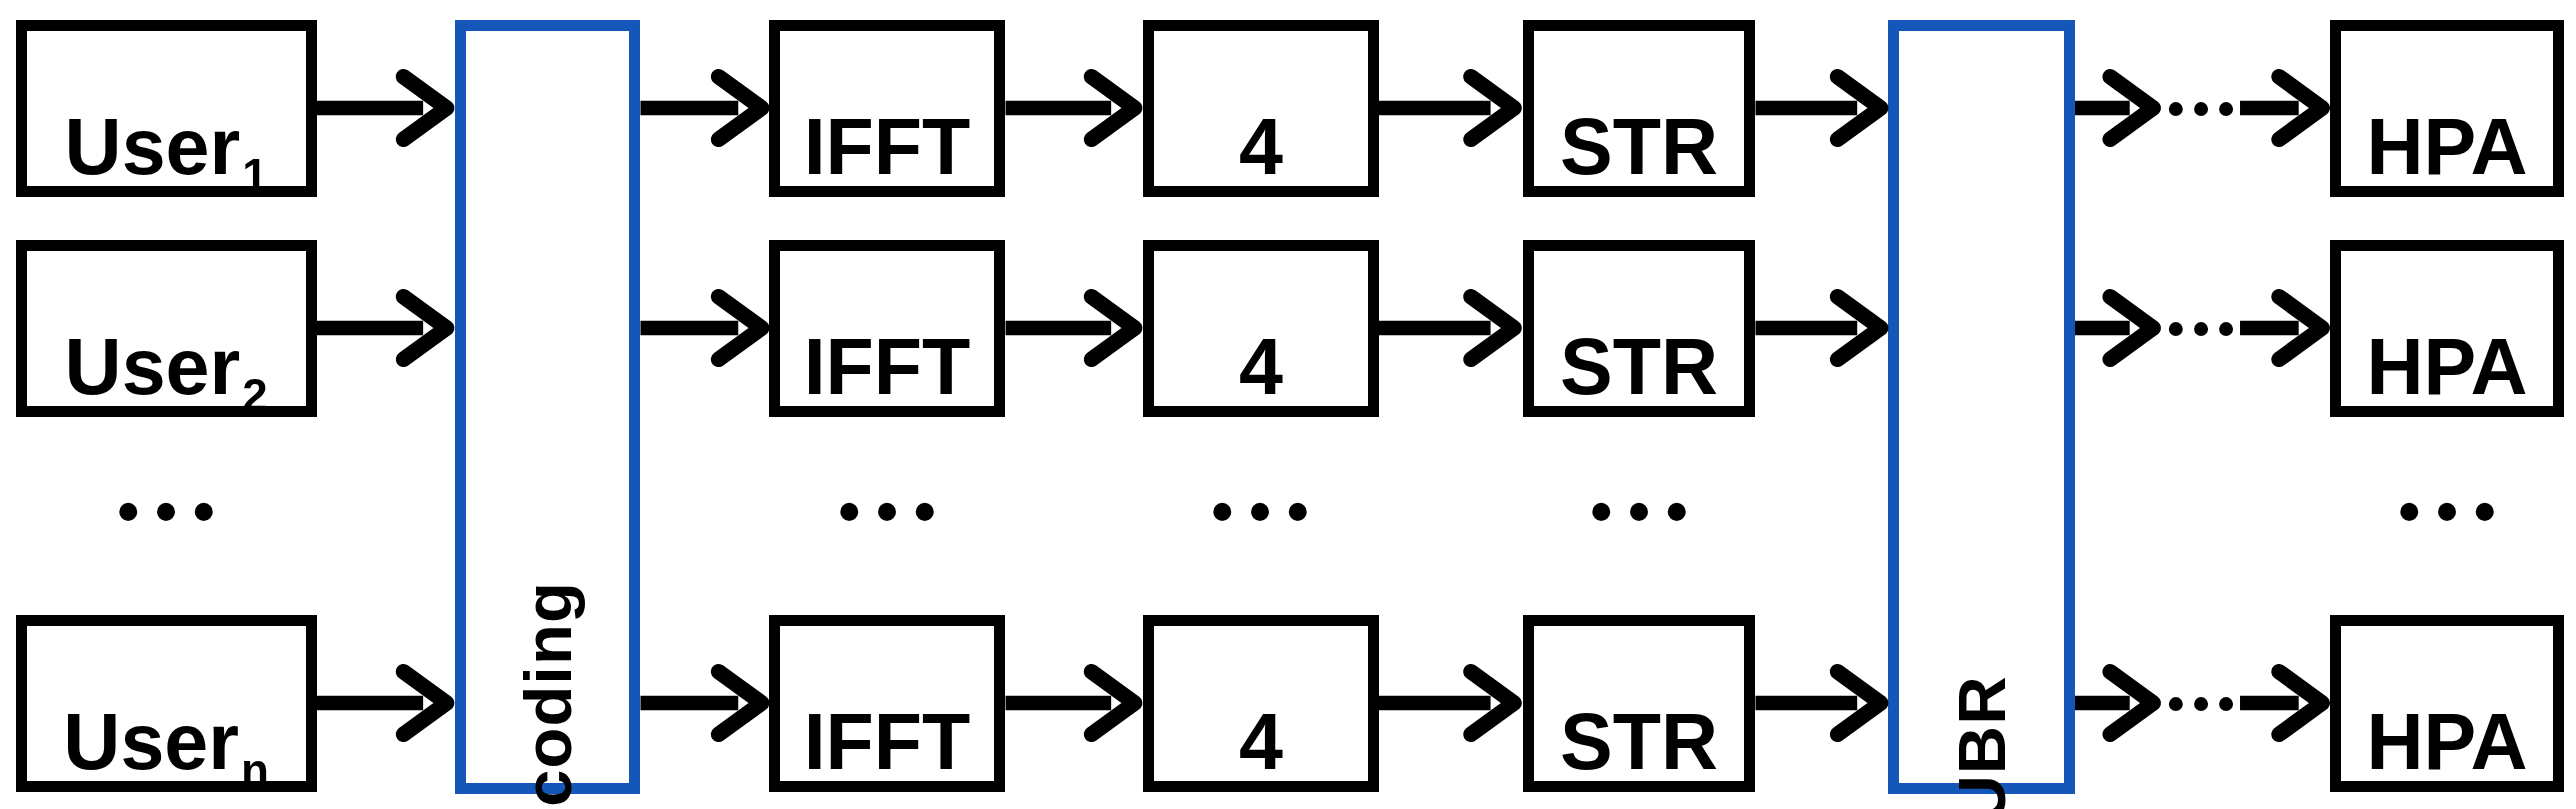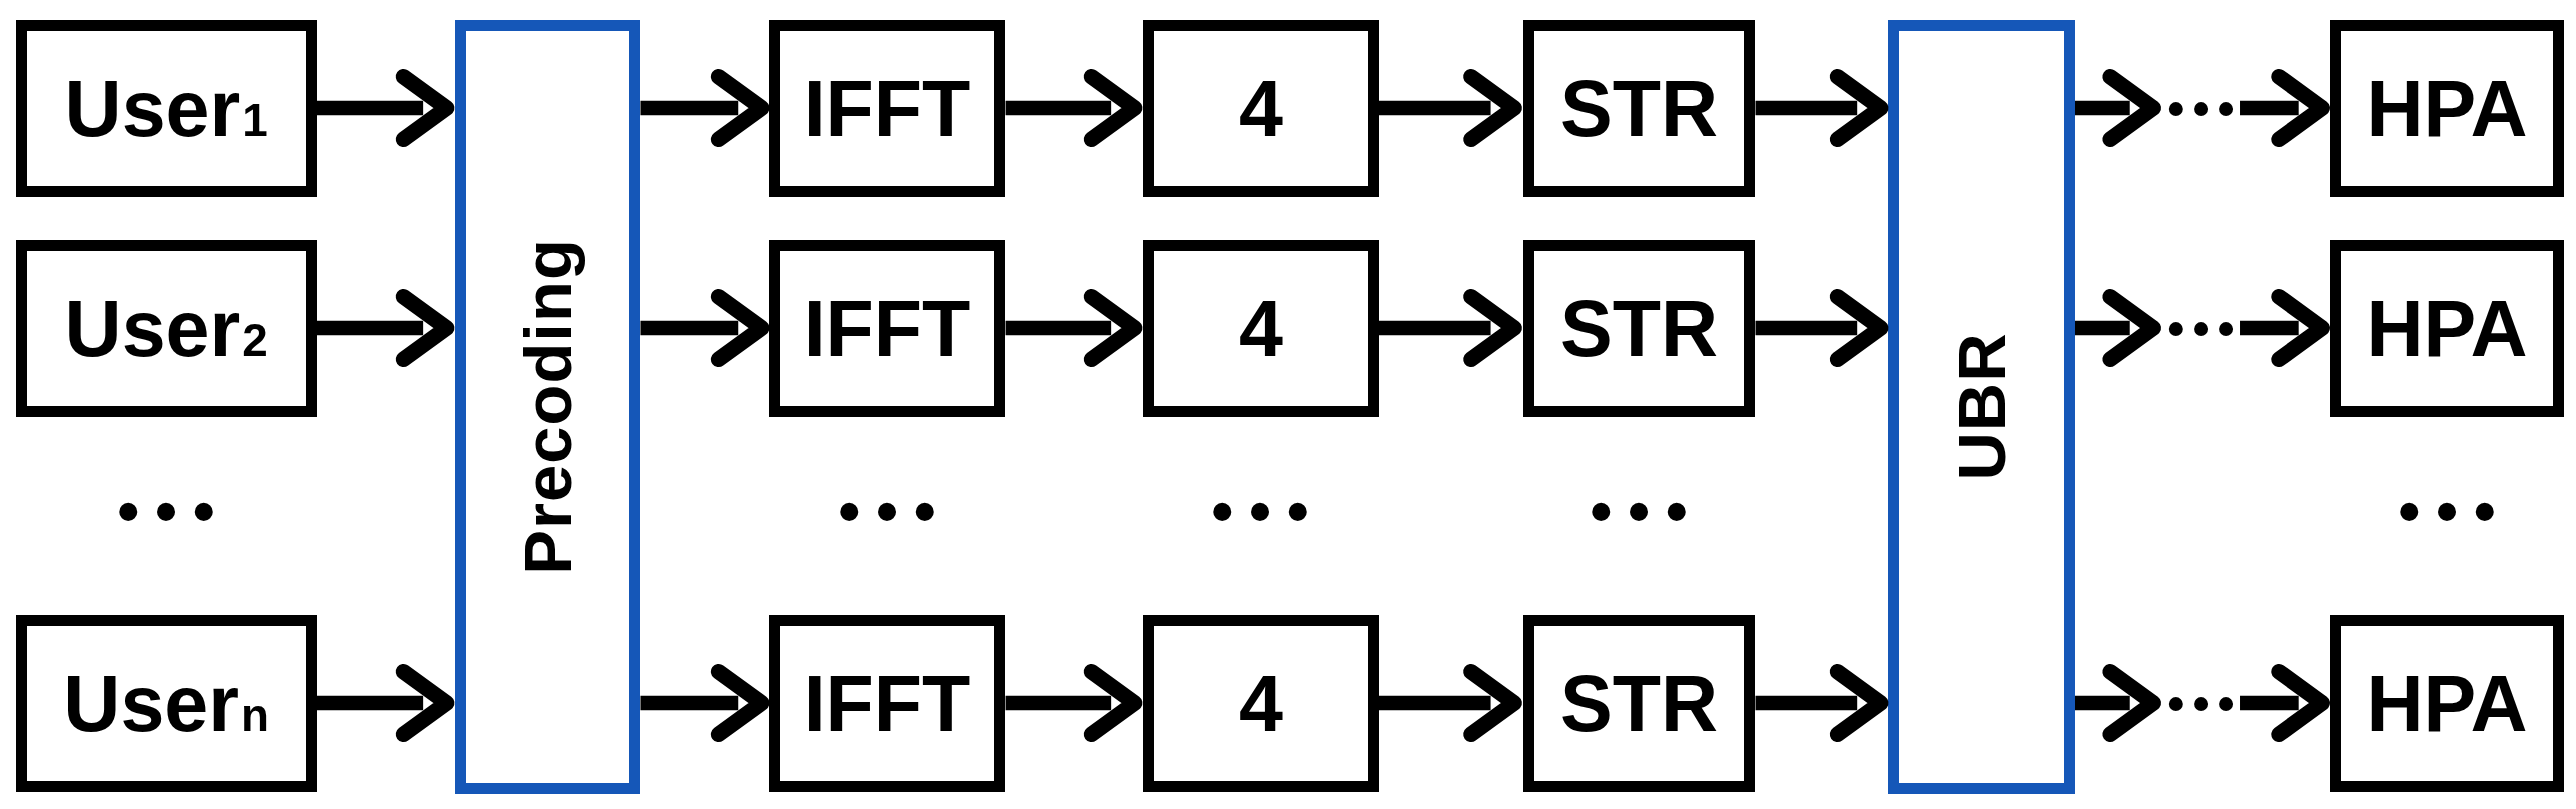--- a/index.html
+++ b/index.html
@@ -5,21 +5,21 @@
   :root { --blue:#1557B8; --ink:#000000; --bg:#FFFFFF; }
   * { box-sizing:border-box; }
   html,body { margin:0; padding:0; background:var(--bg); }
   .canvas {
     position:relative; width:2576px; height:810px; background:var(--bg);
     font-family:"Liberation Sans","DejaVu Sans",sans-serif; color:var(--ink);
     overflow:hidden;
   }
   .box {
     position:absolute; background:#fff; border:11.8px solid var(--ink);
-    display:flex; align-items:center; justify-content:center;
+    display:flex; align-items:flex-end; justify-content:center;
     font-weight:700; font-size:79px; line-height:1; white-space:nowrap;
   }
   .box.tall { border-color:var(--blue); }
   .vlabel {
     transform:rotate(-90deg); transform-origin:center;
     font-weight:700; font-size:67px; letter-spacing:1px; white-space:nowrap;
   }
   .sub { font-size:0.58em; font-weight:700; position:relative; top:0.28em; margin-left:2px; }
   .ellipsis {
     position:absolute; transform:translate(-50%,-50%);

